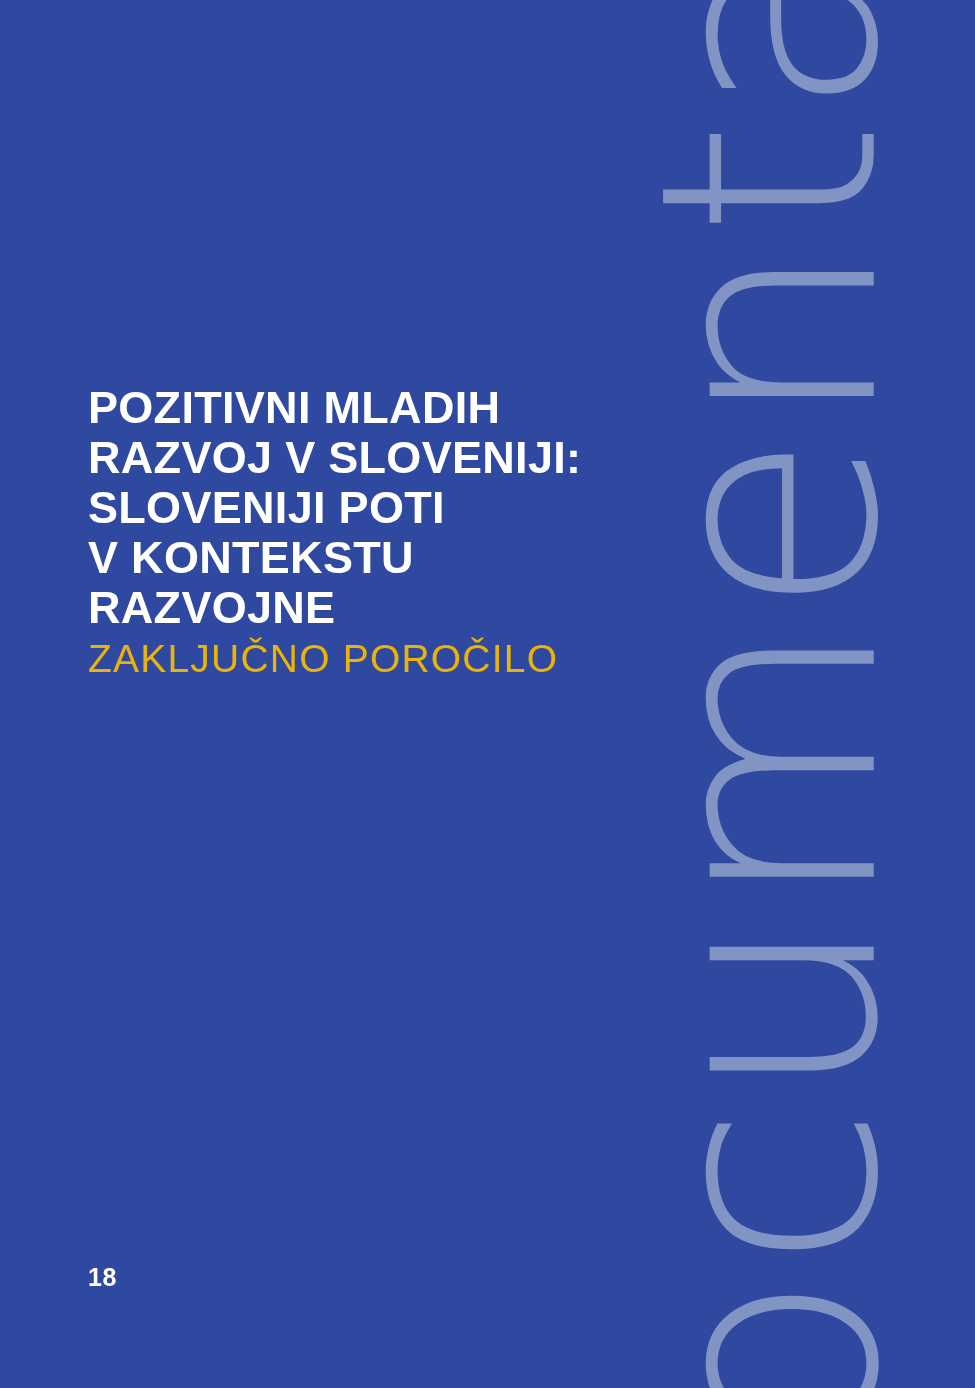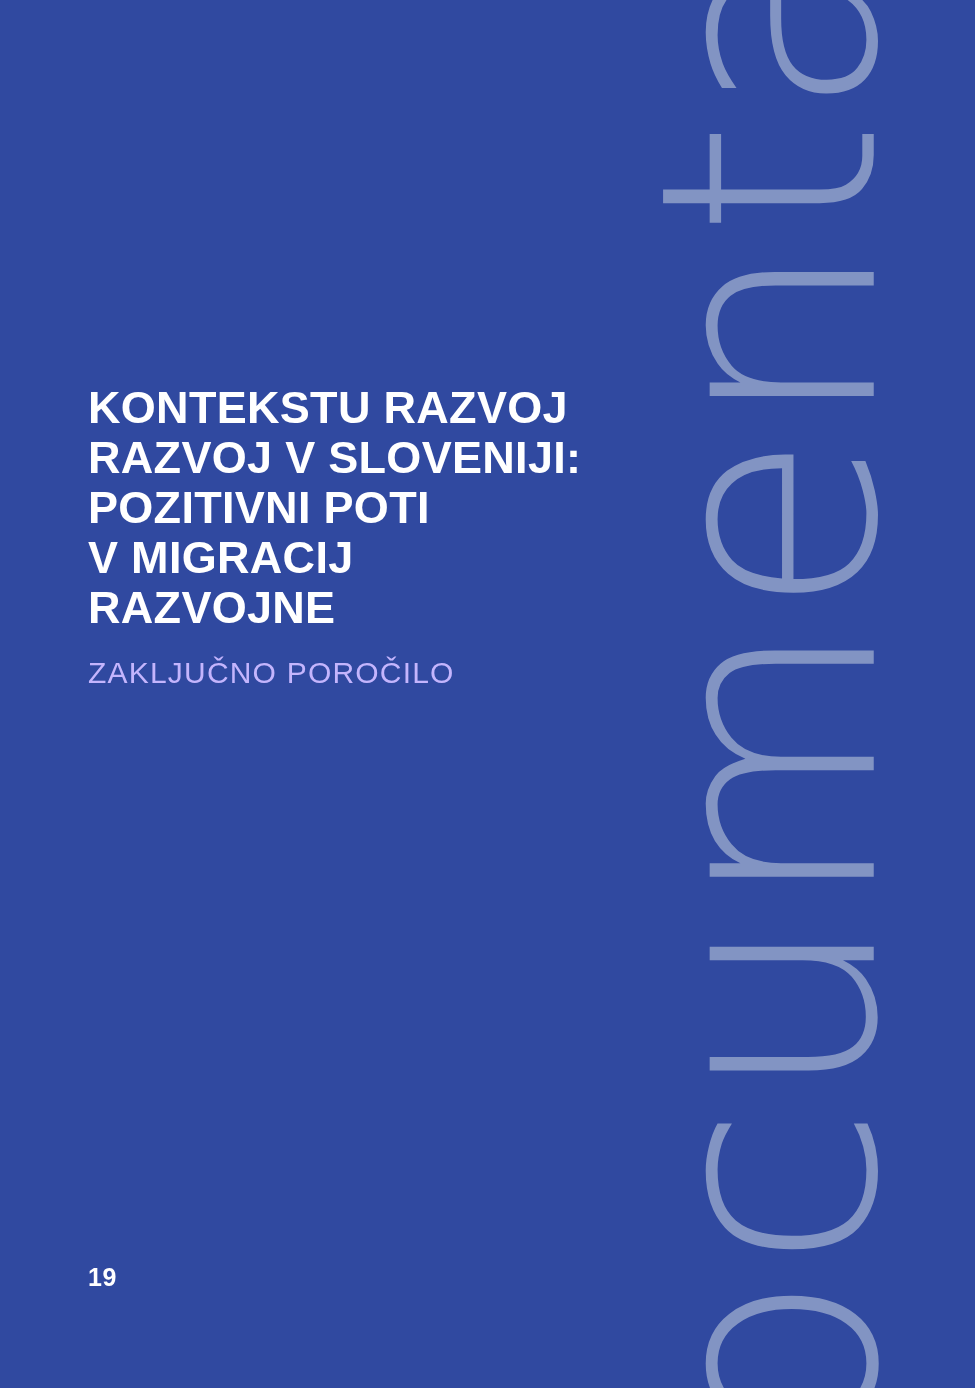--- a/index.html
+++ b/index.html
@@ -60,25 +60,25 @@
     font-size: 45px;
     line-height: 50px;
     letter-spacing: 0.3px;
     margin: 0;
   }
   .main-title .line {
     display: block;
     white-space: nowrap;
   }
   .subtitle {
-    margin: 18px 0 0 0;
-    color: #c4b5fd;
+    margin: 4px 0 0 0;
+    color: #eab308;
     font-family: "Liberation Sans", sans-serif;
     font-weight: normal;
-    font-size: 30px;
+    font-size: 39px;
     line-height: 44px;
     letter-spacing: 1.2px;
   }
   
   .page-number {
     position: absolute;
     left: 88px;
     bottom: 96px;
     color: #ffffff;
     font-family: "Liberation Sans", sans-serif;
@@ -91,24 +91,24 @@
 <body>
 
 <div class="page">
 
   <div class="vertical-word">
     <span>documenta</span>
   </div>
 
   <div class="title-block">
     <h1 class="main-title">
-      <span class="line">KONTEKSTU RAZVOJ</span>
+      <span class="line">POZITIVNI MLADIH</span>
       <span class="line">RAZVOJ V SLOVENIJI:</span>
-      <span class="line">POZITIVNI POTI</span>
-      <span class="line">V MIGRACIJ</span>
+      <span class="line">SLOVENIJI POTI</span>
+      <span class="line">V KONTEKSTU</span>
       <span class="line">RAZVOJNE</span>
     </h1>
     <p class="subtitle">ZAKLJUČNO POROČILO</p>
   </div>
 
-  <div class="page-number">19</div>
+  <div class="page-number">18</div>
 
 </div>
 
 </body></html>

